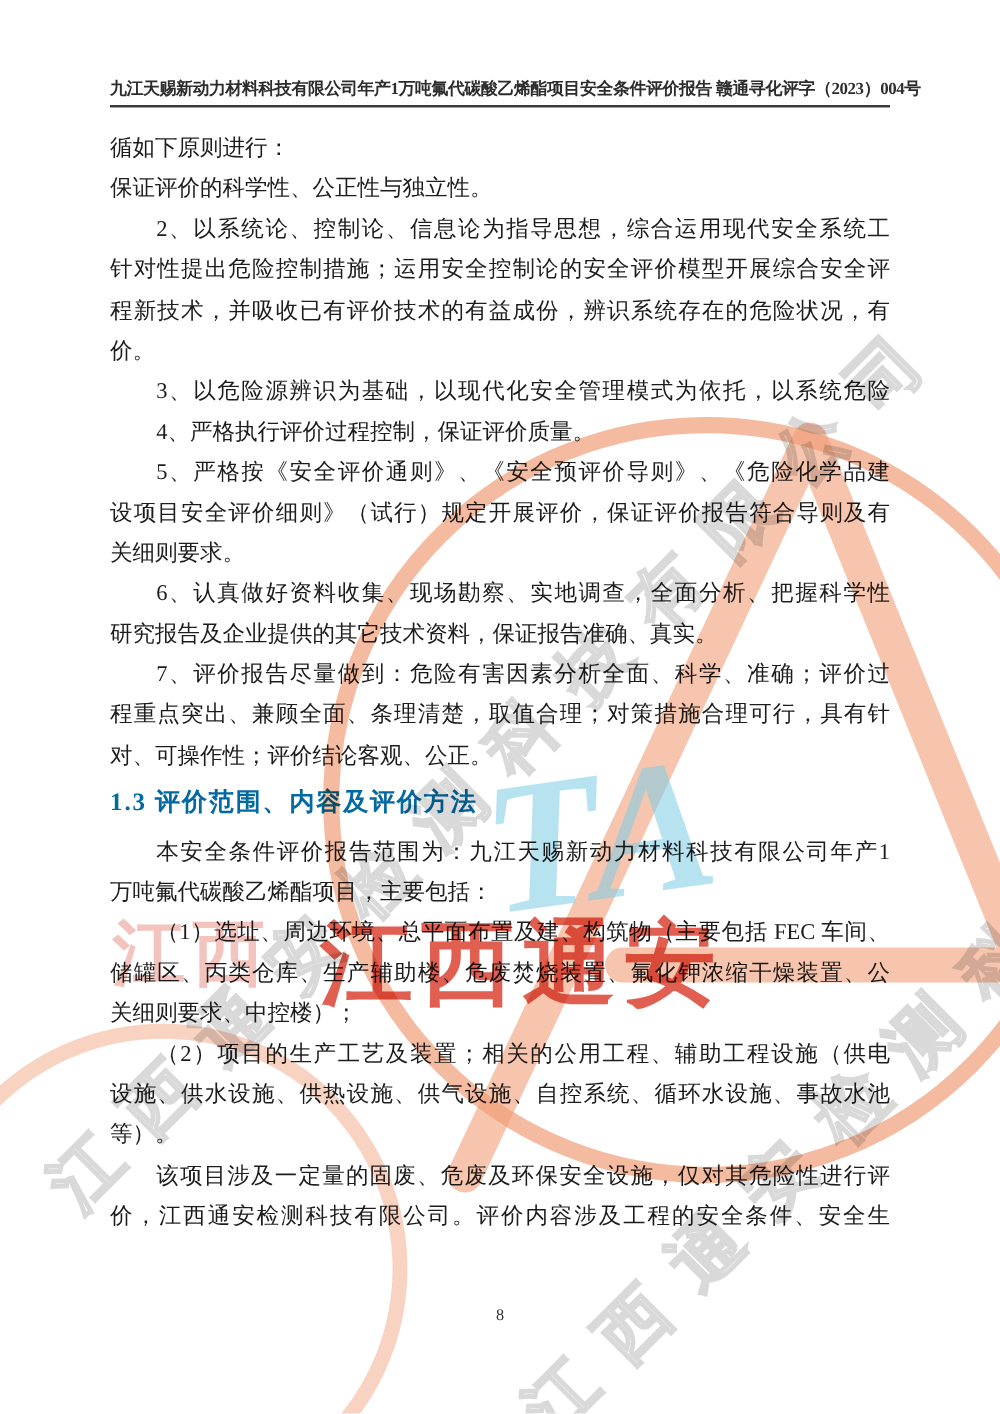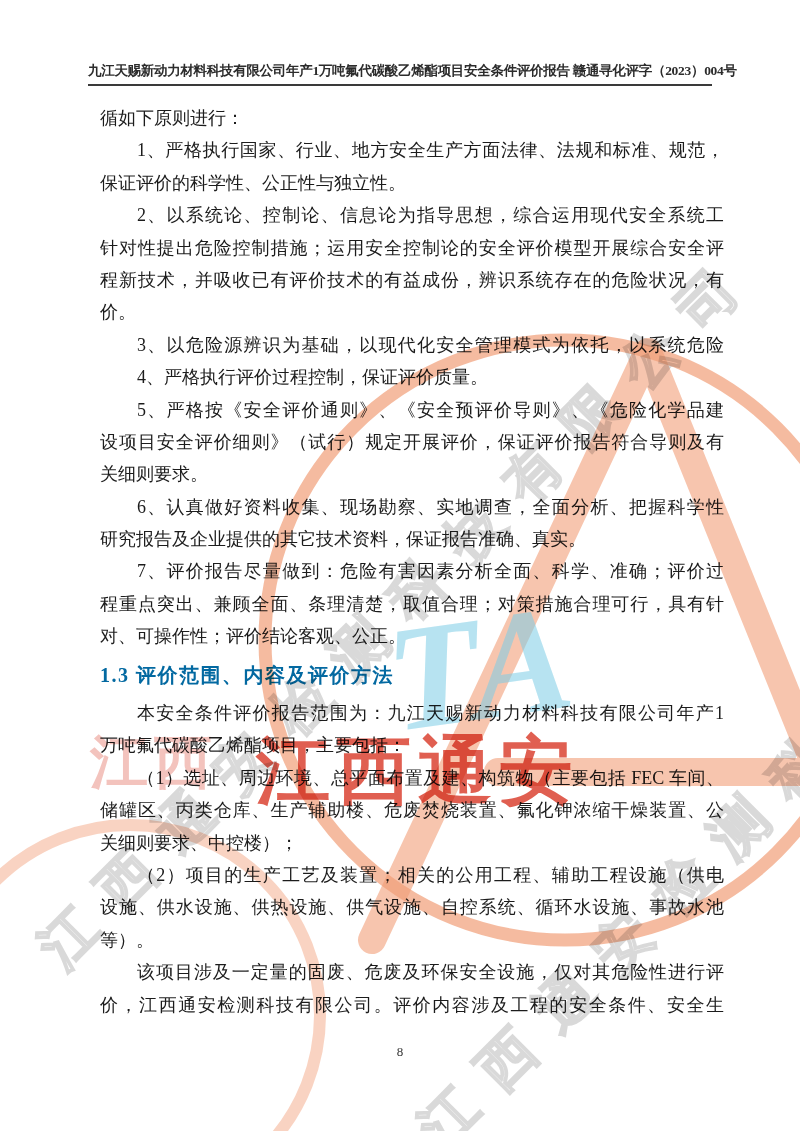--- a/index.html
+++ b/index.html
@@ -18,21 +18,20 @@
     font-size:13.5px;font-weight:bold;color:#2c2c2c;
     text-align:center;white-space:nowrap;
     border-bottom:2px solid #3a3a3a;
     letter-spacing:-0.3px;
     z-index:1;
   }
   
   .bodytxt{
     position:absolute;left:88px;width:624px;top:102px;
     z-index:1;
-    margin-left:12px;
   }
   .ln{
     height:32.4px;line-height:32.4px;
     font-size:18px;color:#1c1c1c;
     white-space:nowrap;overflow:visible;
   }
   .ln.jf{
     white-space:normal;
     text-align:justify;
     text-align-last:justify;
@@ -98,21 +97,20 @@
   <div class="wm-diag d1">江西通安检测科技有限公司</div>
   <div class="wm-diag d2">江西通安检测科技有限公司</div>
 
   <div class="wm-red">江西通安</div>
   <div class="wm-red-faint">江西</div>
 
   <div class="hdr">九江天赐新动力材料科技有限公司年产1万吨氟代碳酸乙烯酯项目安全条件评价报告  赣通寻化评字（2023）004号</div>
 
   <div class="bodytxt">
     <div class="ln">循如下原则进行：</div>
-    <div class="ln ind jf">1、严格执行国家、行业、地方安全生产方面法律、法规和标准、规范，</div>
     <div class="ln">保证评价的科学性、公正性与独立性。</div>
     <div class="ln ind jf">2、以系统论、控制论、信息论为指导思想，综合运用现代安全系统工</div>
     <div class="ln jf">针对性提出危险控制措施；运用安全控制论的安全评价模型开展综合安全评</div>
     <div class="ln jf">程新技术，并吸收已有评价技术的有益成份，辨识系统存在的危险状况，有</div>
     <div class="ln">价。</div>
     <div class="ln ind jf">3、以危险源辨识为基础，以现代化安全管理模式为依托，以系统危险</div>
     <div class="ln ind">4、严格执行评价过程控制，保证评价质量。</div>
     <div class="ln ind jf">5、严格按《安全评价通则》、《安全预评价导则》、《危险化学品建</div>
     <div class="ln jf">设项目安全评价细则》（试行）规定开展评价，保证评价报告符合导则及有</div>
     <div class="ln">关细则要求。</div>

